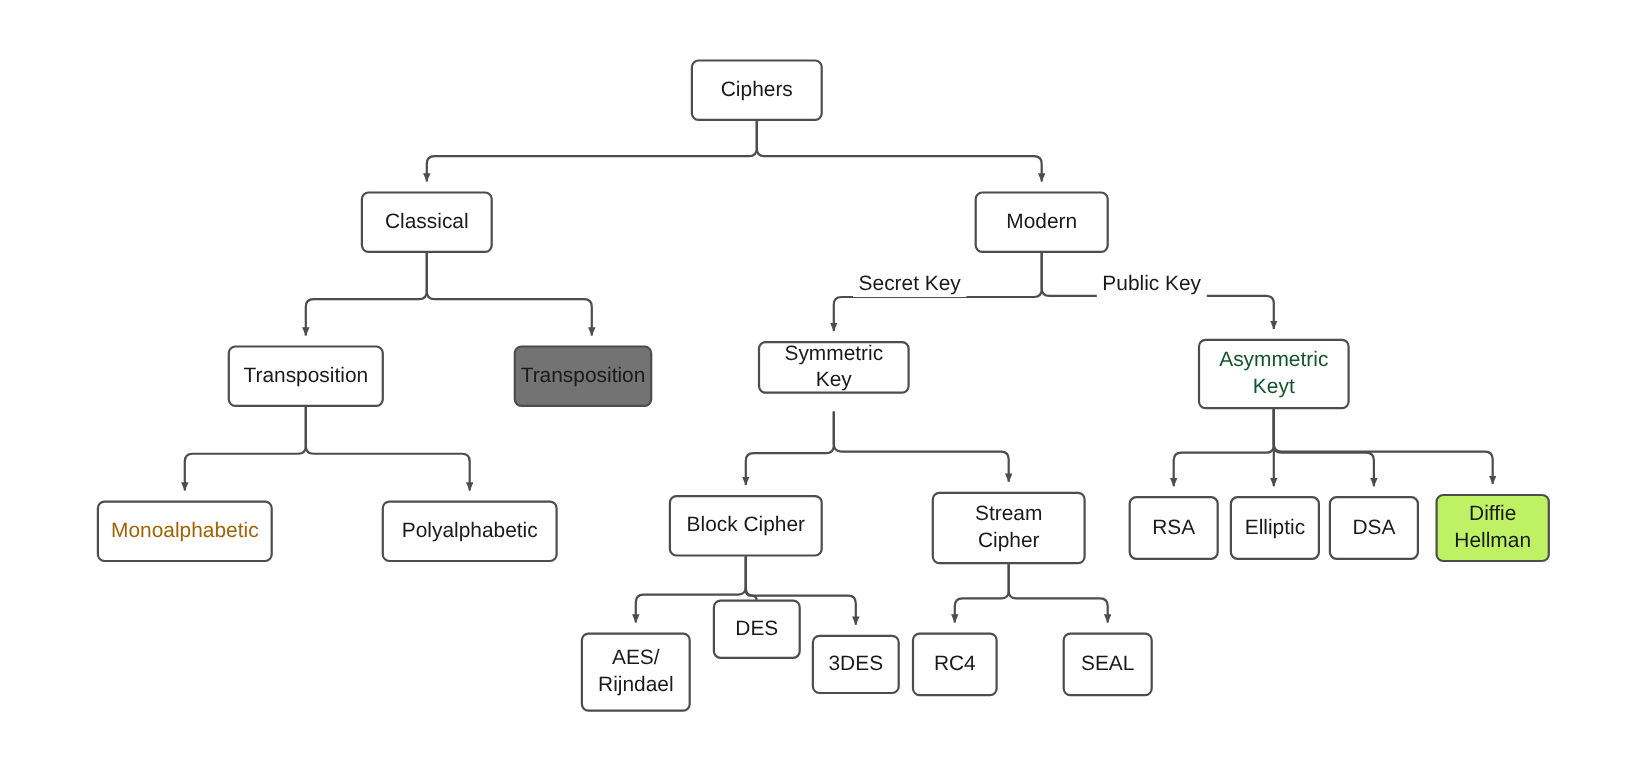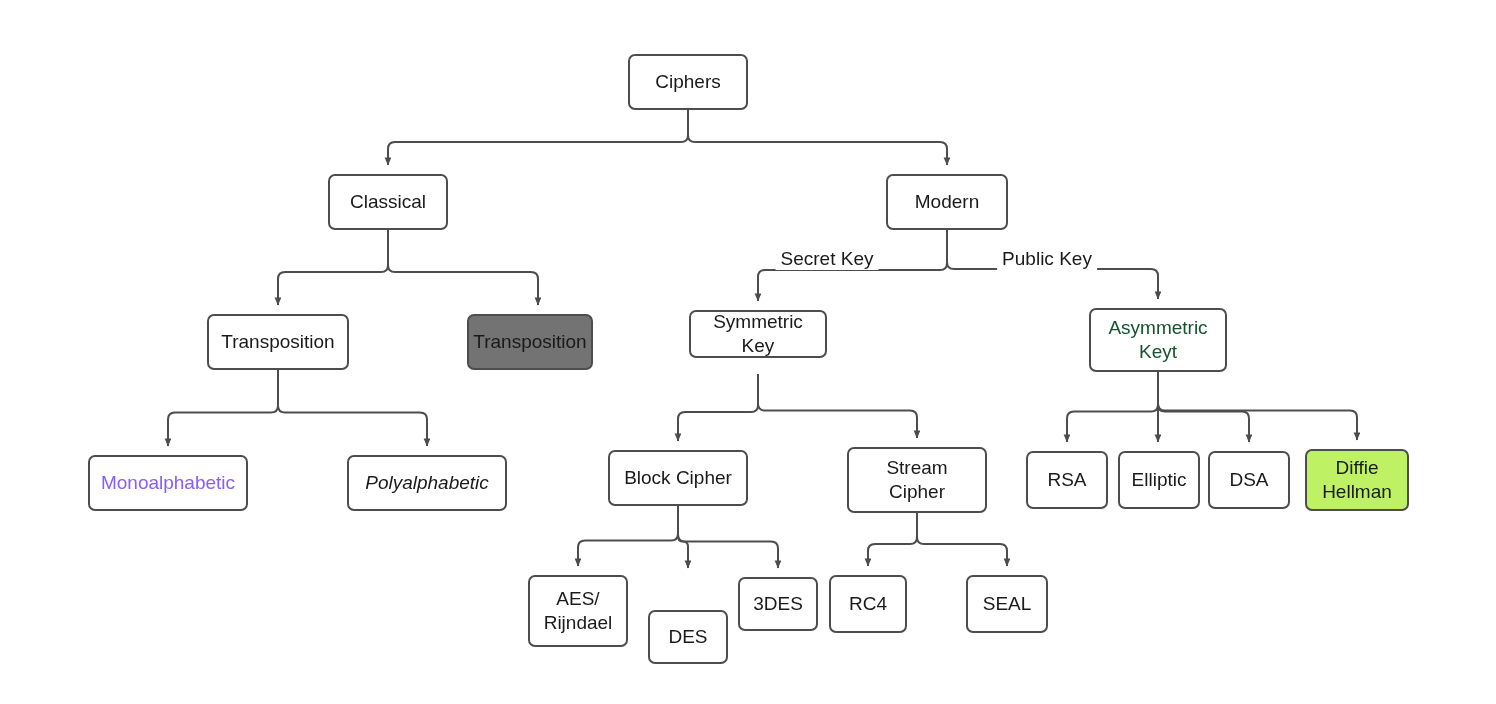--- a/index.html
+++ b/index.html
@@ -87,33 +87,33 @@
   <div id="node-layer">
       <div class="node" style="left: 628px; top: 54px; width: 120px; height: 56px; border-color: rgb(77, 77, 77); background: rgb(255, 255, 255); color: rgb(26, 26, 26);">Ciphers</div>
       <div class="node" style="left: 328px; top: 174px; width: 120px; height: 56px; border-color: rgb(77, 77, 77); background: rgb(255, 255, 255); color: rgb(26, 26, 26);">Classical</div>
       <div class="node" style="left: 886px; top: 174px; width: 122px; height: 56px; border-color: rgb(77, 77, 77); background: rgb(255, 255, 255); color: rgb(26, 26, 26);">Modern</div>
       <div class="node" style="left: 207px; top: 314px; width: 142px; height: 56px; border-color: rgb(77, 77, 77); background: rgb(255, 255, 255); color: rgb(26, 26, 26);">Transposition</div>
       <div class="node" style="left: 467px; top: 314px; width: 126px; height: 56px; border-color: rgb(77, 77, 77); background: #737373; color: rgb(26, 26, 26); text-align: right;">Transposition</div>
       <div class="node" style="left: 689px; top: 310px; width: 138px; height: 48px; border-color: rgb(77, 77, 77); background: rgb(255, 255, 255); color: rgb(26, 26, 26);">Symmetric
 Key</div>
       <div class="node" style="left: 1089px; top: 308px; width: 138px; height: 64px; border-color: rgb(77, 77, 77); background: rgb(255, 255, 255); color: #14532d;">Asymmetric
 Keyt</div>
-      <div class="node" style="left: 88px; top: 455px; width: 160px; height: 56px; border-color: rgb(77, 77, 77); background: rgb(255, 255, 255); color: #8b5cf6;">Monoalphabetic</div>
-      <div class="node" style="left: 347px; top: 455px; width: 160px; height: 56px; border-color: rgb(77, 77, 77); background: rgb(255, 255, 255); color: rgb(26, 26, 26); font-style: italic;">Polyalphabetic</div>
+      <div class="node" style="left: 88px; top: 455px; width: 160px; height: 56px; border-color: rgb(77, 77, 77); background: rgb(255, 255, 255); color: #a16207;">Monoalphabetic</div>
+      <div class="node" style="left: 347px; top: 455px; width: 160px; height: 56px; border-color: rgb(77, 77, 77); background: rgb(255, 255, 255); color: rgb(26, 26, 26);">Polyalphabetic</div>
       <div class="node" style="left: 608px; top: 450px; width: 140px; height: 56px; border-color: rgb(77, 77, 77); background: rgb(255, 255, 255); color: rgb(26, 26, 26);">Block Cipher</div>
       <div class="node" style="left: 847px; top: 447px; width: 140px; height: 66px; border-color: rgb(77, 77, 77); background: rgb(255, 255, 255); color: rgb(26, 26, 26);">Stream
 Cipher</div>
       <div class="node" style="left: 1026px; top: 451px; width: 82px; height: 58px; border-color: rgb(77, 77, 77); background: rgb(255, 255, 255); color: rgb(26, 26, 26);">RSA</div>
       <div class="node" style="left: 1118px; top: 451px; width: 82px; height: 58px; border-color: rgb(77, 77, 77); background: rgb(255, 255, 255); color: rgb(26, 26, 26);">Elliptic</div>
       <div class="node" style="left: 1208px; top: 451px; width: 82px; height: 58px; border-color: rgb(77, 77, 77); background: rgb(255, 255, 255); color: rgb(26, 26, 26);">DSA</div>
       <div class="node" style="left: 1305px; top: 449px; width: 104px; height: 62px; border-color: rgb(77, 77, 77); background: #bef264; color: rgb(26, 26, 26);">Diffie
 Hellman</div>
       <div class="node" style="left: 528px; top: 575px; width: 100px; height: 72px; border-color: rgb(77, 77, 77); background: rgb(255, 255, 255); color: rgb(26, 26, 26);">AES/
 Rijndael</div>
-      <div class="node" style="left: 648px; top: 610px; width: 80px; height: 54px; border-color: rgb(77, 77, 77); background: rgb(255, 255, 255); color: rgb(26, 26, 26);">DES</div>
+      <div class="node" style="left: 648px; top: 545px; width: 80px; height: 54px; border-color: rgb(77, 77, 77); background: rgb(255, 255, 255); color: rgb(26, 26, 26);">DES</div>
       <div class="node" style="left: 738px; top: 577px; width: 80px; height: 54px; border-color: rgb(77, 77, 77); background: rgb(255, 255, 255); color: rgb(26, 26, 26);">3DES</div>
       <div class="node" style="left: 829px; top: 575px; width: 78px; height: 58px; border-color: rgb(77, 77, 77); background: rgb(255, 255, 255); color: rgb(26, 26, 26);">RC4</div>
       <div class="node" style="left: 966px; top: 575px; width: 82px; height: 58px; border-color: rgb(77, 77, 77); background: rgb(255, 255, 255); color: rgb(26, 26, 26);">SEAL</div>
     </div>
   <div id="label-layer">
       <div class="edge-label" style="left: 827px; top: 270px; color: rgb(26, 26, 26);">Secret Key</div>
       <div class="edge-label" style="left: 1047px; top: 270px; color: rgb(26, 26, 26);">Public Key</div>
     </div>
 </div>
 

